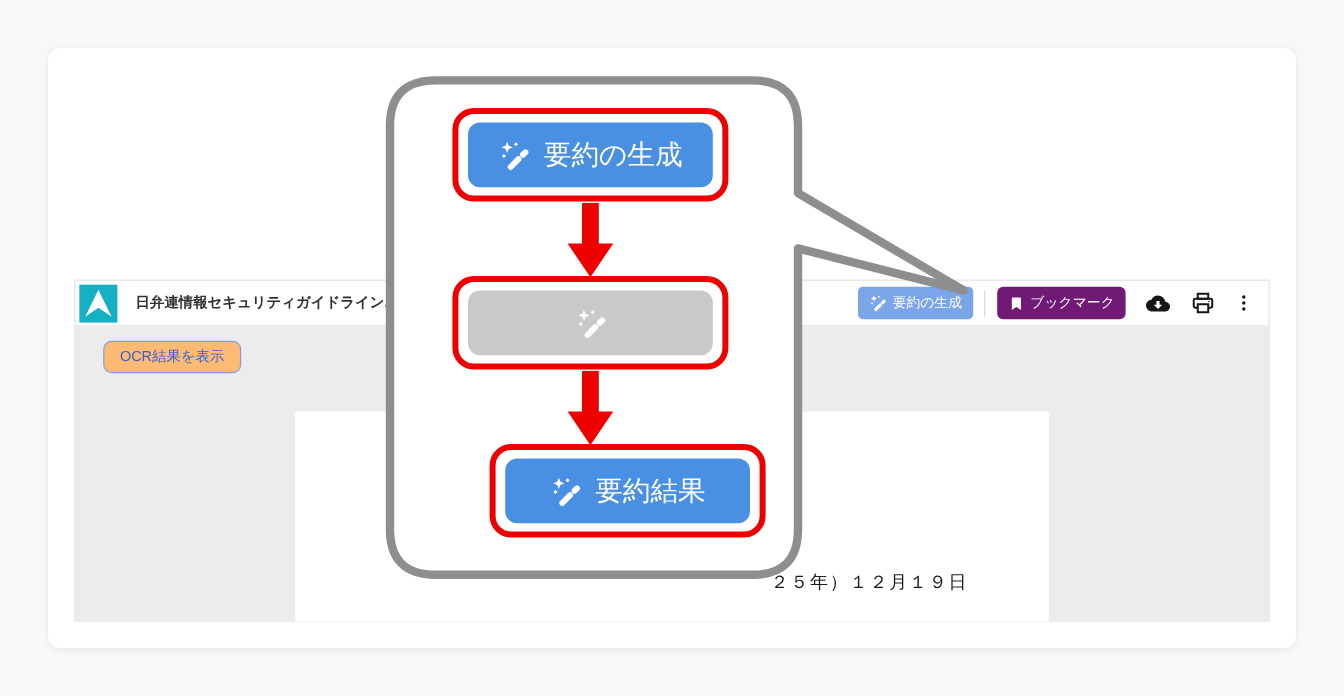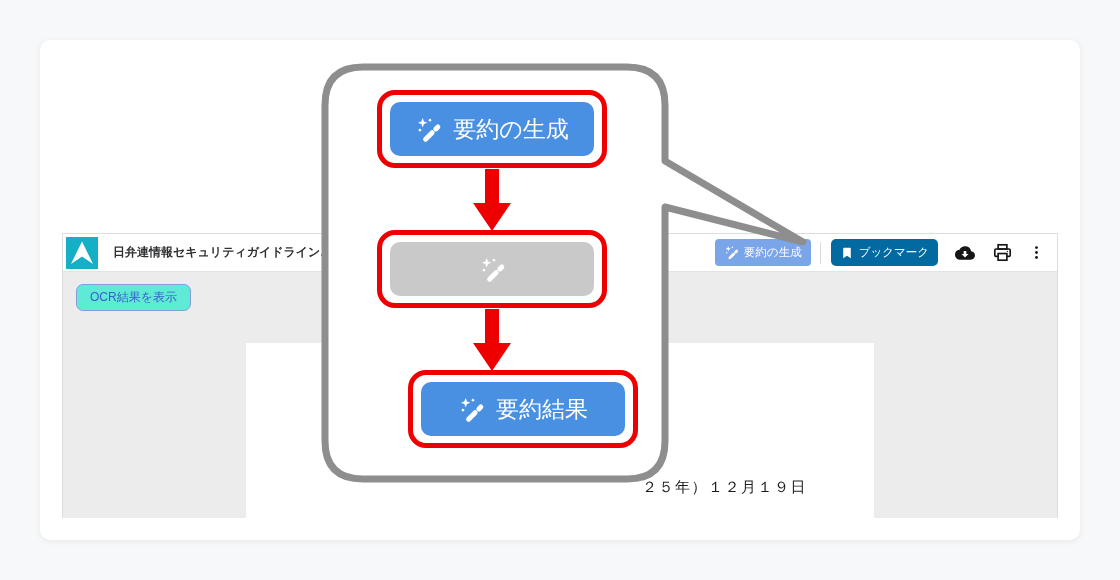--- a/index.html
+++ b/index.html
@@ -34,41 +34,41 @@
     white-space:nowrap; letter-spacing:0;
   }
   .tb-spacer { flex:1; }
   .tb-btn {
     display:inline-flex; align-items:center; gap:5px;
     height:27px; padding:0 9px; border:none; cursor:pointer;
     color:#ffffff; font-size:11.5px; white-space:nowrap;
     font-family:inherit;
   }
   .tb-btn.summary { background:#7ba5e9; border-radius:4px; }
-  .tb-btn.bookmark { background:#0369a1; border-radius:5px; margin-left:10px; }
+  .tb-btn.bookmark { background:#701a75; border-radius:5px; margin-left:10px; }
   .tb-divider { width:1px; height:22px; background:#d9dadc; margin-left:9px; }
   .tb-icon { margin-left:15px; background:none; border:none; cursor:pointer; display:inline-flex; align-items:center; padding:0; }
   
   .content {
     position:absolute; left:0; top:38px; width:100%; height:246px;
     background:#ececec; overflow:hidden;
   }
   .ocr-btn {
-    position:absolute; left:13px; top:12px;
-    background:#5eead4; border:1px solid #8b9cdb; border-radius:7px;
+    position:absolute; left:23px; top:12px;
+    background:#fdba74; border:1px solid #8b9cdb; border-radius:7px;
     color:#3a60ce; font-size:12px; padding:4px 13px; cursor:pointer;
     font-family:inherit;
   }
   .pdf-page {
     position:absolute; left:183px; top:71px; width:628px; height:175px;
     background:#ffffff;
   }
   .pdf-text {
     position:absolute; right:67px; top:133px; text-align:right;
-    font-family:Liberation Sans, sans-serif;
+    font-family:Liberation Mono, monospace;
     font-size:15px; line-height:22.5px; color:#1b1b1b; letter-spacing:1.5px;
     white-space:nowrap;
   }
   
   .bubble-svg { position:absolute; left:305px; top:45px; z-index:5; }
   .step-box {
     position:absolute; left:377px; width:230px; height:78px; z-index:6;
     border:5px solid #ee0000; border-radius:18px;
     display:flex; align-items:center; justify-content:center;
     background:transparent;

